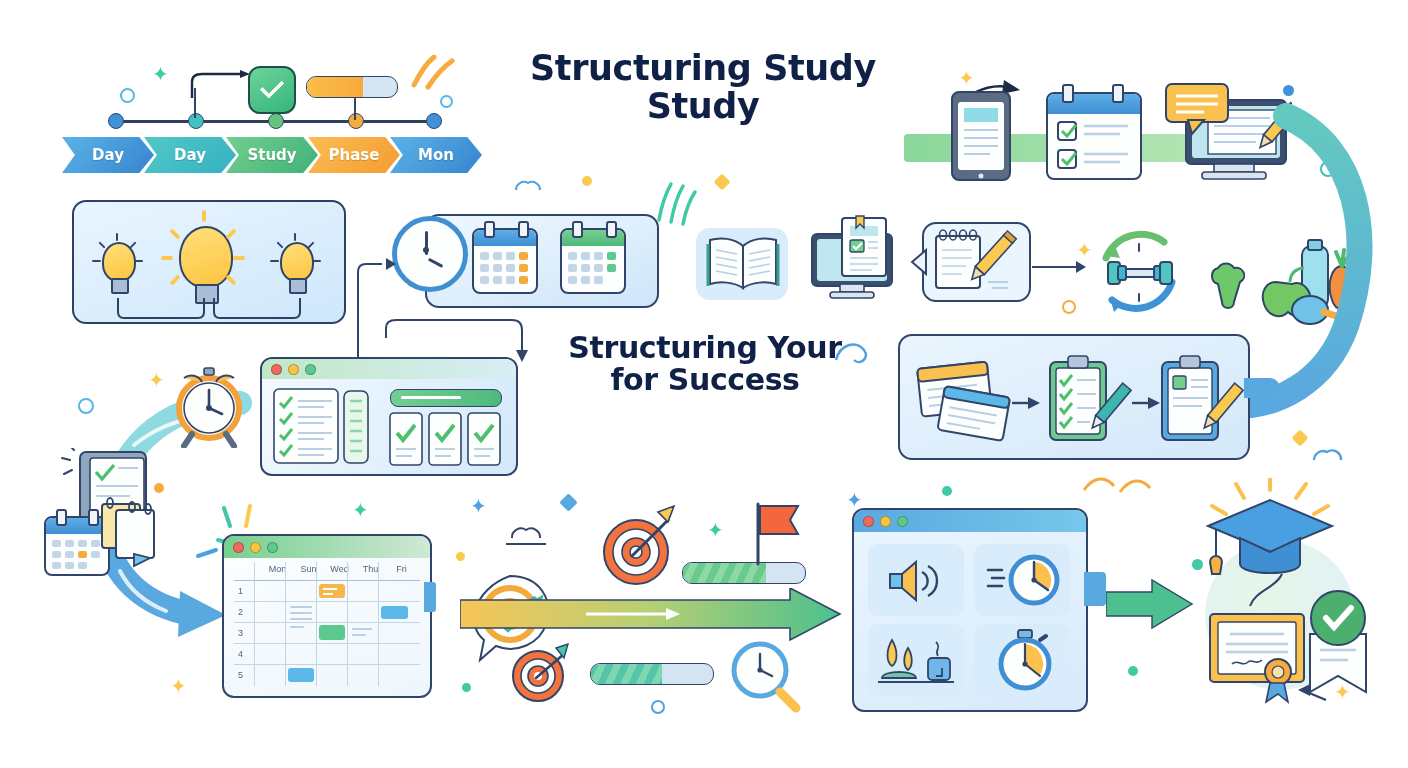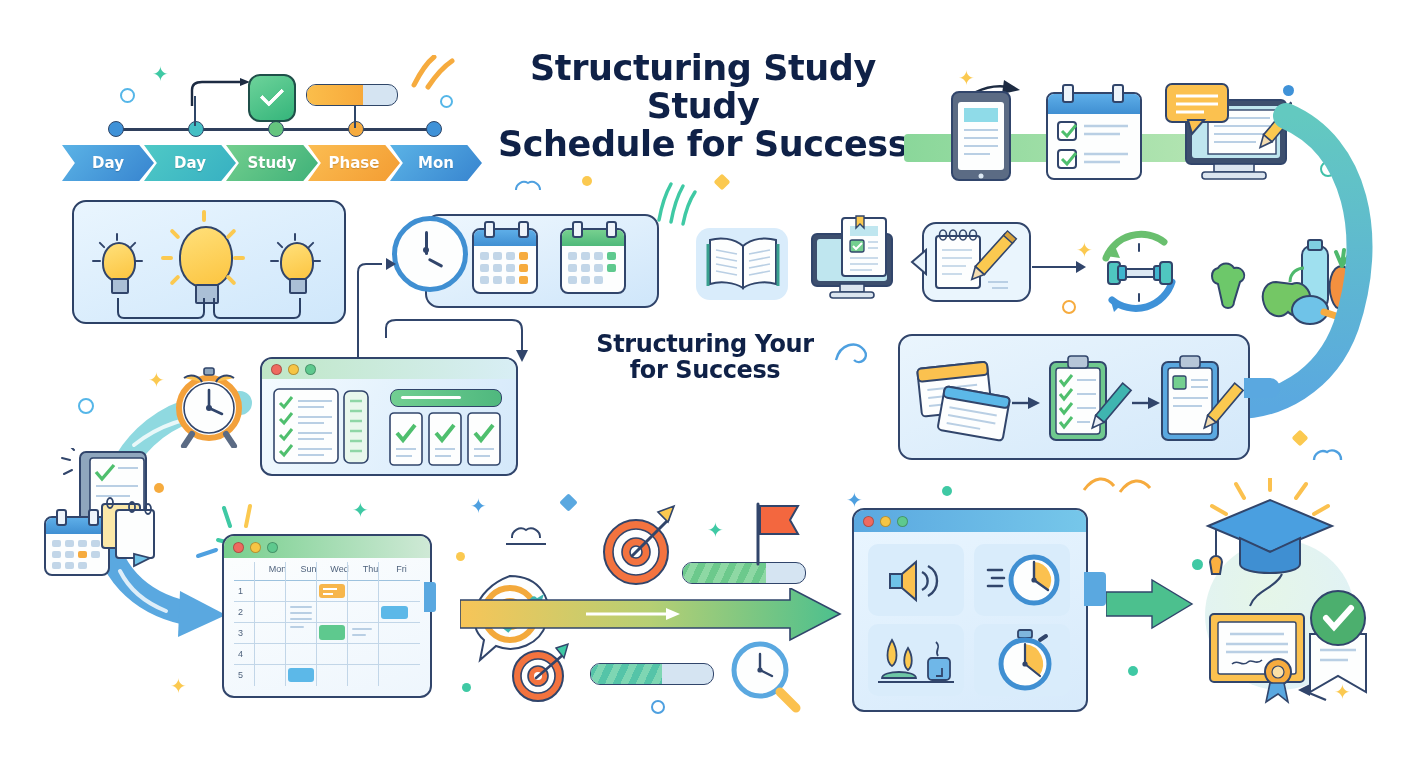--- a/index.html
+++ b/index.html
@@ -5,23 +5,23 @@
   html,body{margin:0;padding:0;background:#ffffff;}
   body{width:1408px;height:768px;overflow:hidden;font-family:"Liberation Sans",sans-serif;}
   #stage{position:relative;width:1408px;height:768px;background:#fff;}
   .abs{position:absolute;}
   
   .title{
     position:absolute;color:#0f2147;font-weight:bold;line-height:1.08;
     letter-spacing:-0.4px;text-align:center;font-family:"DejaVu Sans",sans-serif;
   }
   #title-main{left:478px;top:50px;width:450px;font-size:35px;}
-  #title-sub{left:520px;top:332px;width:370px;font-size:24px;}
+  #title-sub{left:520px;top:332px;width:370px;font-size:30px;}
   
-  #timeline{left:62px;top:60px;width:420px;height:125px;}
+  #timeline{left:62px;top:52px;width:420px;height:125px;}
   .tl-line{position:absolute;left:50px;top:68px;width:320px;height:3px;background:#2f3f5c;border-radius:2px;}
   .tl-dot{position:absolute;width:14px;height:14px;border-radius:50%;top:61px;border:1.5px solid #2f4668;}
   .chev{
     position:absolute;top:85px;height:36px;color:#fff;font-size:15px;font-weight:bold;
     display:flex;align-items:center;justify-content:center;
     clip-path:polygon(0 0,84% 0,100% 50%,84% 100%,0 100%,14% 50%);
     font-family:"DejaVu Sans",sans-serif;text-shadow:0 1px 1px rgba(0,0,0,.18);
   }
   .chk-box{position:absolute;left:186px;top:14px;width:44px;height:44px;border-radius:12px;
     background:linear-gradient(150deg,#6dd39a,#35b57b);border:2px solid #1f4f49;}
@@ -58,21 +58,20 @@
   .cell-txt{font-size:9px;color:#50637d;font-family:"Liberation Sans",sans-serif;}
   .tbl-line{position:absolute;background:#c2d6e8;}
 </style>
 </head>
 <body>
 
 <div id="stage">
 
   <div class="title" id="title-main">
     <div>Structuring Study Study</div>
-    <div>Schedule for Success</div>
   </div>
   <div class="title" id="title-sub">
     <div>Structuring Your</div>
     <div>for Success</div>
   </div>
 
   <div class="abs" id="timeline">
     <div class="tl-line"></div>
     <div class="tl-dot" style="left:46px;background:#3f92d8;"></div>
     <div class="tl-dot" style="left:126px;background:#44bfc4;"></div>

